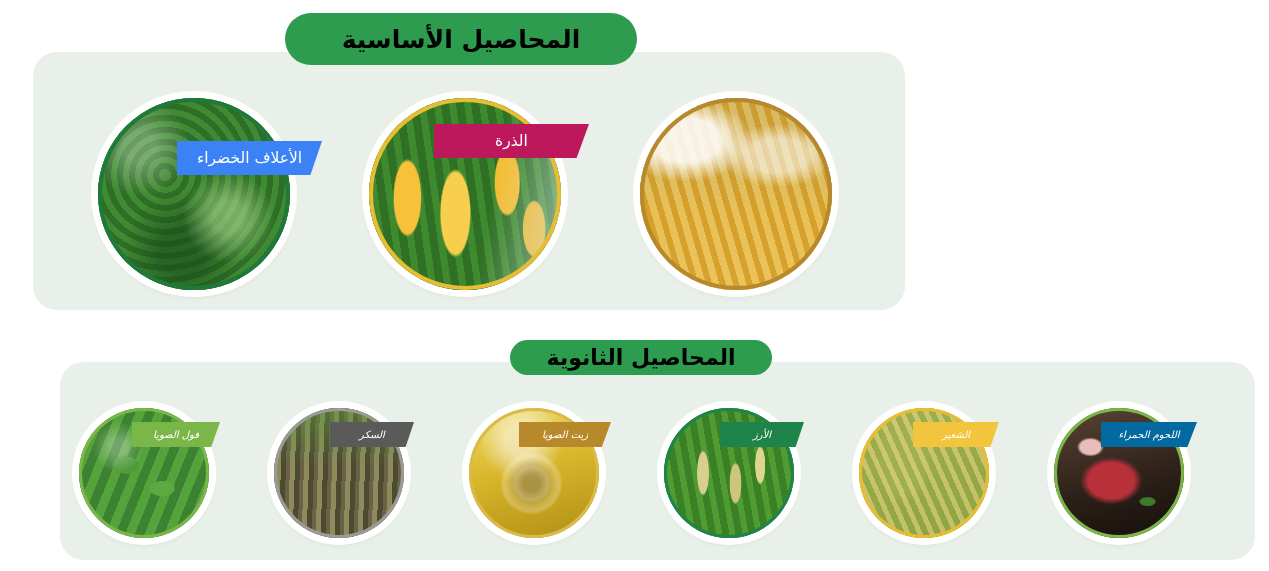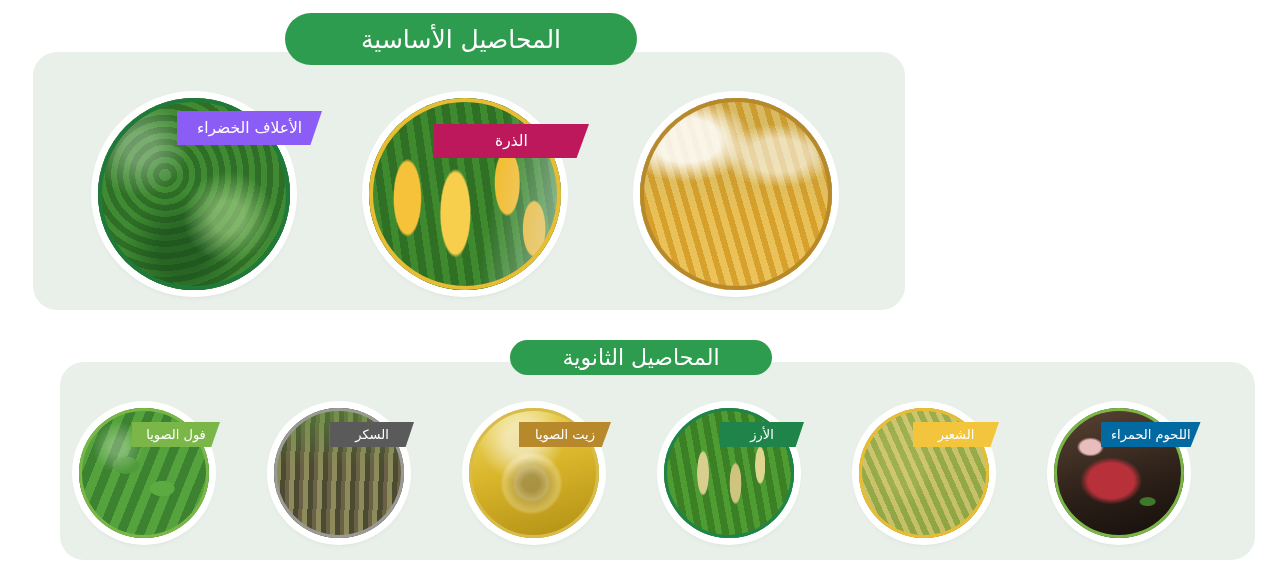--- a/index.html
+++ b/index.html
@@ -18,27 +18,27 @@
     background: #e8f0e9;
     border-radius: 24px;
   }
   #panel-primary   { left: 33px;  top: 52px;  width: 872px;  height: 258px; }
   #panel-secondary { left: 60px;  top: 362px; width: 1195px; height: 198px; }
 
   
   .section-pill {
     position: absolute;
     background: #2e9c4e;
-    color: #ffffff;
+    color: #000000;
     border-radius: 26px;
     display: flex;
     align-items: center;
     justify-content: center;
     font-size: 25px;
-    font-weight: normal;
+    font-weight: bold;
     letter-spacing: 0px;
     white-space: nowrap;
     z-index: 6;
   }
   #pill-primary   { left: 285px; top: 13px;  width: 352px; height: 52px; }
   #pill-secondary { left: 510px; top: 340px; width: 262px; height: 35px; font-size: 22px; }
 
   
   #intro-text {
     position: absolute;
@@ -85,21 +85,21 @@
     display: flex;
     align-items: center;
     justify-content: center;
     color: #ffffff;
     white-space: nowrap;
     z-index: 9;
     text-align: center;
     direction: rtl;
   }
   .ribbon.big  { height: 34px; font-size: 15.5px; padding: 0 14px; }
-  .ribbon.small{ height: 25px; font-size: 13px; padding: 1px 10px; }
+  .ribbon.small{ height: 25px; font-size: 10px; padding: 1px 10px; font-style: italic; }
 
   
   .art-fodder {
     background:
       radial-gradient(circle at 22% 26%, rgba(255,255,255,0.30) 0 7%, rgba(0,0,0,0) 24%),
       radial-gradient(circle at 68% 62%, rgba(180,220,150,0.55) 0 9%, rgba(0,0,0,0) 26%),
       radial-gradient(circle at 44% 80%, rgba(20,70,25,0.55) 0 12%, rgba(0,0,0,0) 32%),
       repeating-radial-gradient(circle at 35% 40%, #3f8a32 0 6px, #2f6e26 6px 12px),
       linear-gradient(160deg, #57a23f 0%, #2d6b27 58%, #20521e 100%);
   }
@@ -173,21 +173,21 @@
 
   <div class="panel" id="panel-primary"></div>
 
   <div class="section-pill" id="pill-primary">المحاصيل الأساسية</div>
 
   <div class="crop" id="crop-p0" style="left:98px; top:98px; width:192px; height:192px;">
     <div class="disc" style="width:192px; height:192px;">
       <div class="art art-fodder"></div>
     </div>
     <div class="rim" style="width:192px; height:192px; border:4px solid #1f7a3a;"></div>
-    <div class="ribbon big" style="left:79px; top:13px; min-width:145px; background:#8b5cf6; clip-path: polygon(0 0, 100% 0, 92% 100%, 0 100%);">الأعلاف الخضراء</div>
+    <div class="ribbon big" style="left:79px; top:43px; min-width:145px; background:#3b82f6; clip-path: polygon(0 0, 100% 0, 92% 100%, 0 100%);">الأعلاف الخضراء</div>
   </div>
 
   <div class="crop" id="crop-p1" style="left:369px; top:98px; width:192px; height:192px;">
     <svg class="dashed-arc" width="206" height="206" viewBox="0 0 206 206">
       <circle cx="103" cy="103" r="99" fill="none" stroke="#6f6f6f" stroke-width="1.4" stroke-dasharray="7 6" stroke-linecap="round" transform="rotate(-92 103 103)" stroke-dashoffset="0" pathLength="100" style="stroke-dasharray:11 89;"></circle>
       <circle cx="103" cy="103" r="99" fill="none" stroke="#6f6f6f" stroke-width="1.4" stroke-dasharray="6 6" transform="rotate(-86 103 103)" style="stroke-dasharray:6 6; clip-path: inset(0 0 52% 46%);"></circle>
     </svg>
     <div class="disc" style="width:192px; height:192px;">
       <div class="art art-corn"></div>
     </div>

